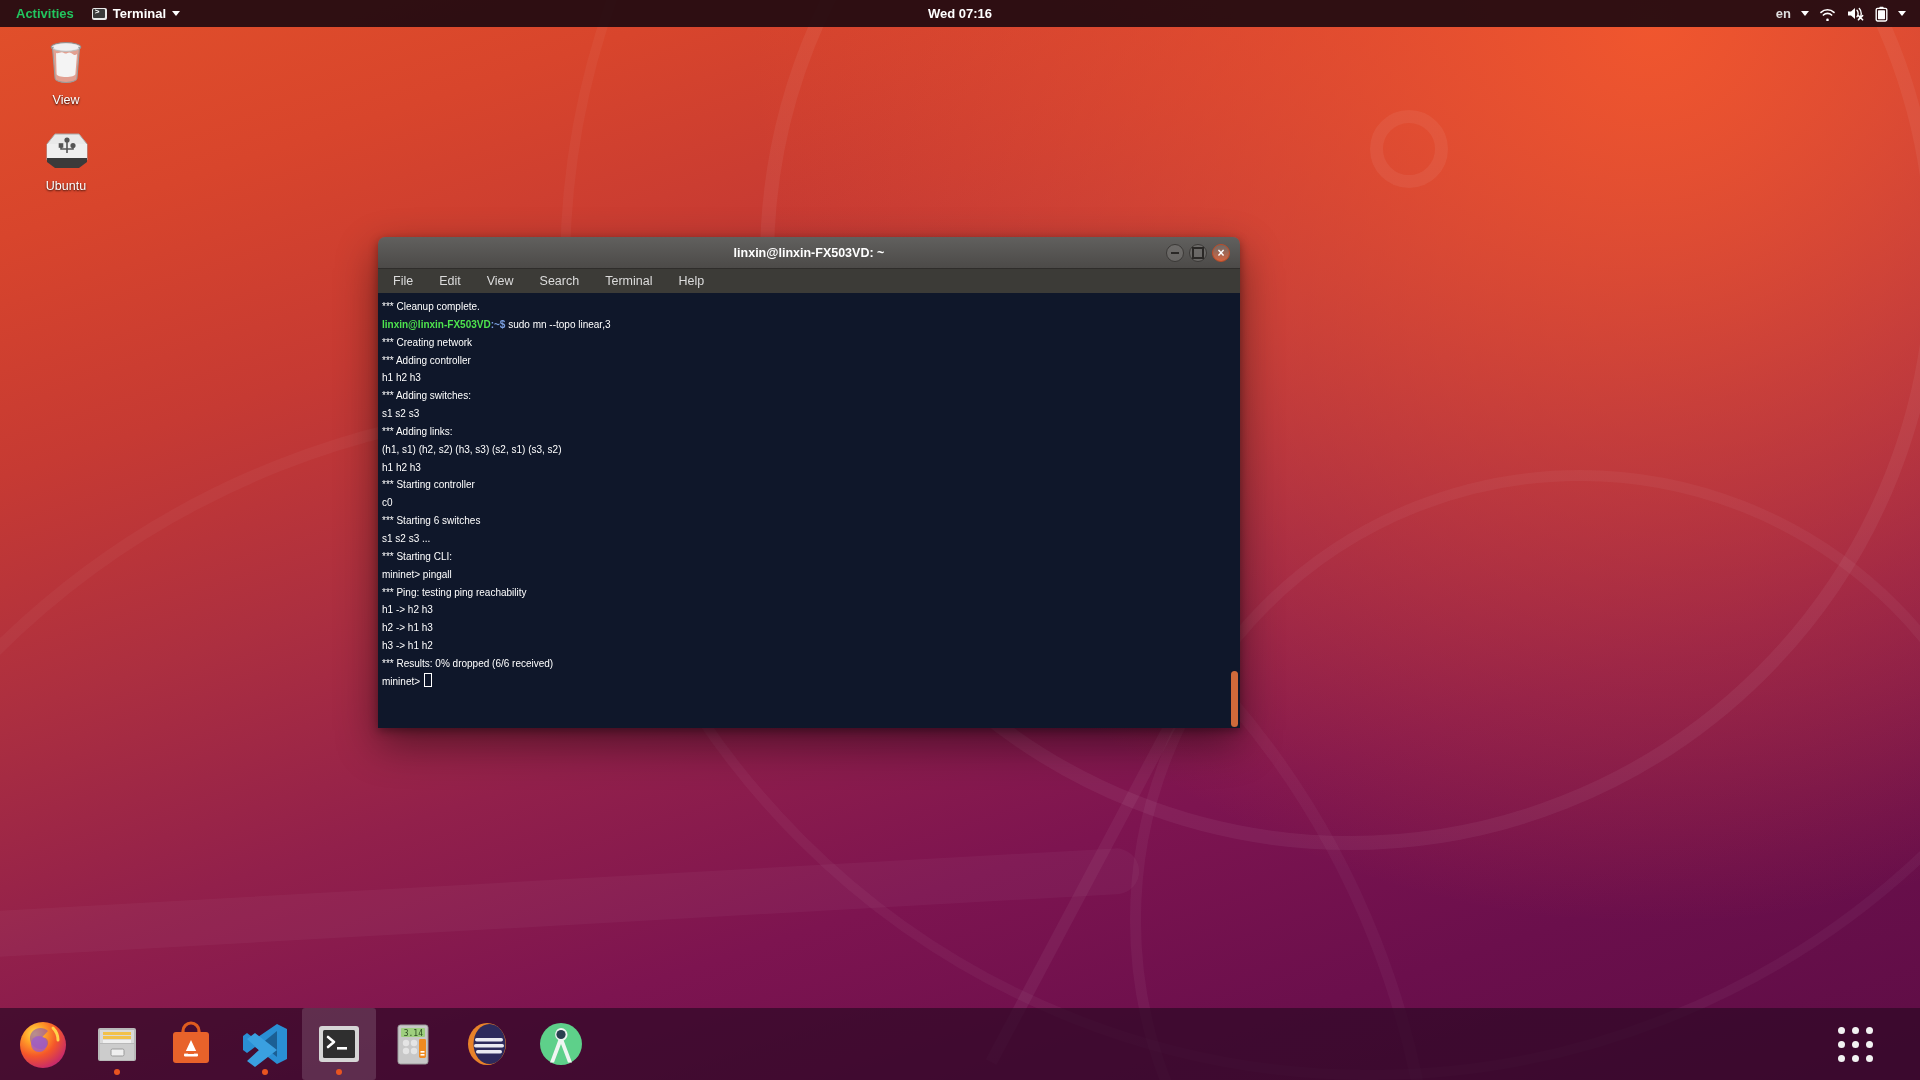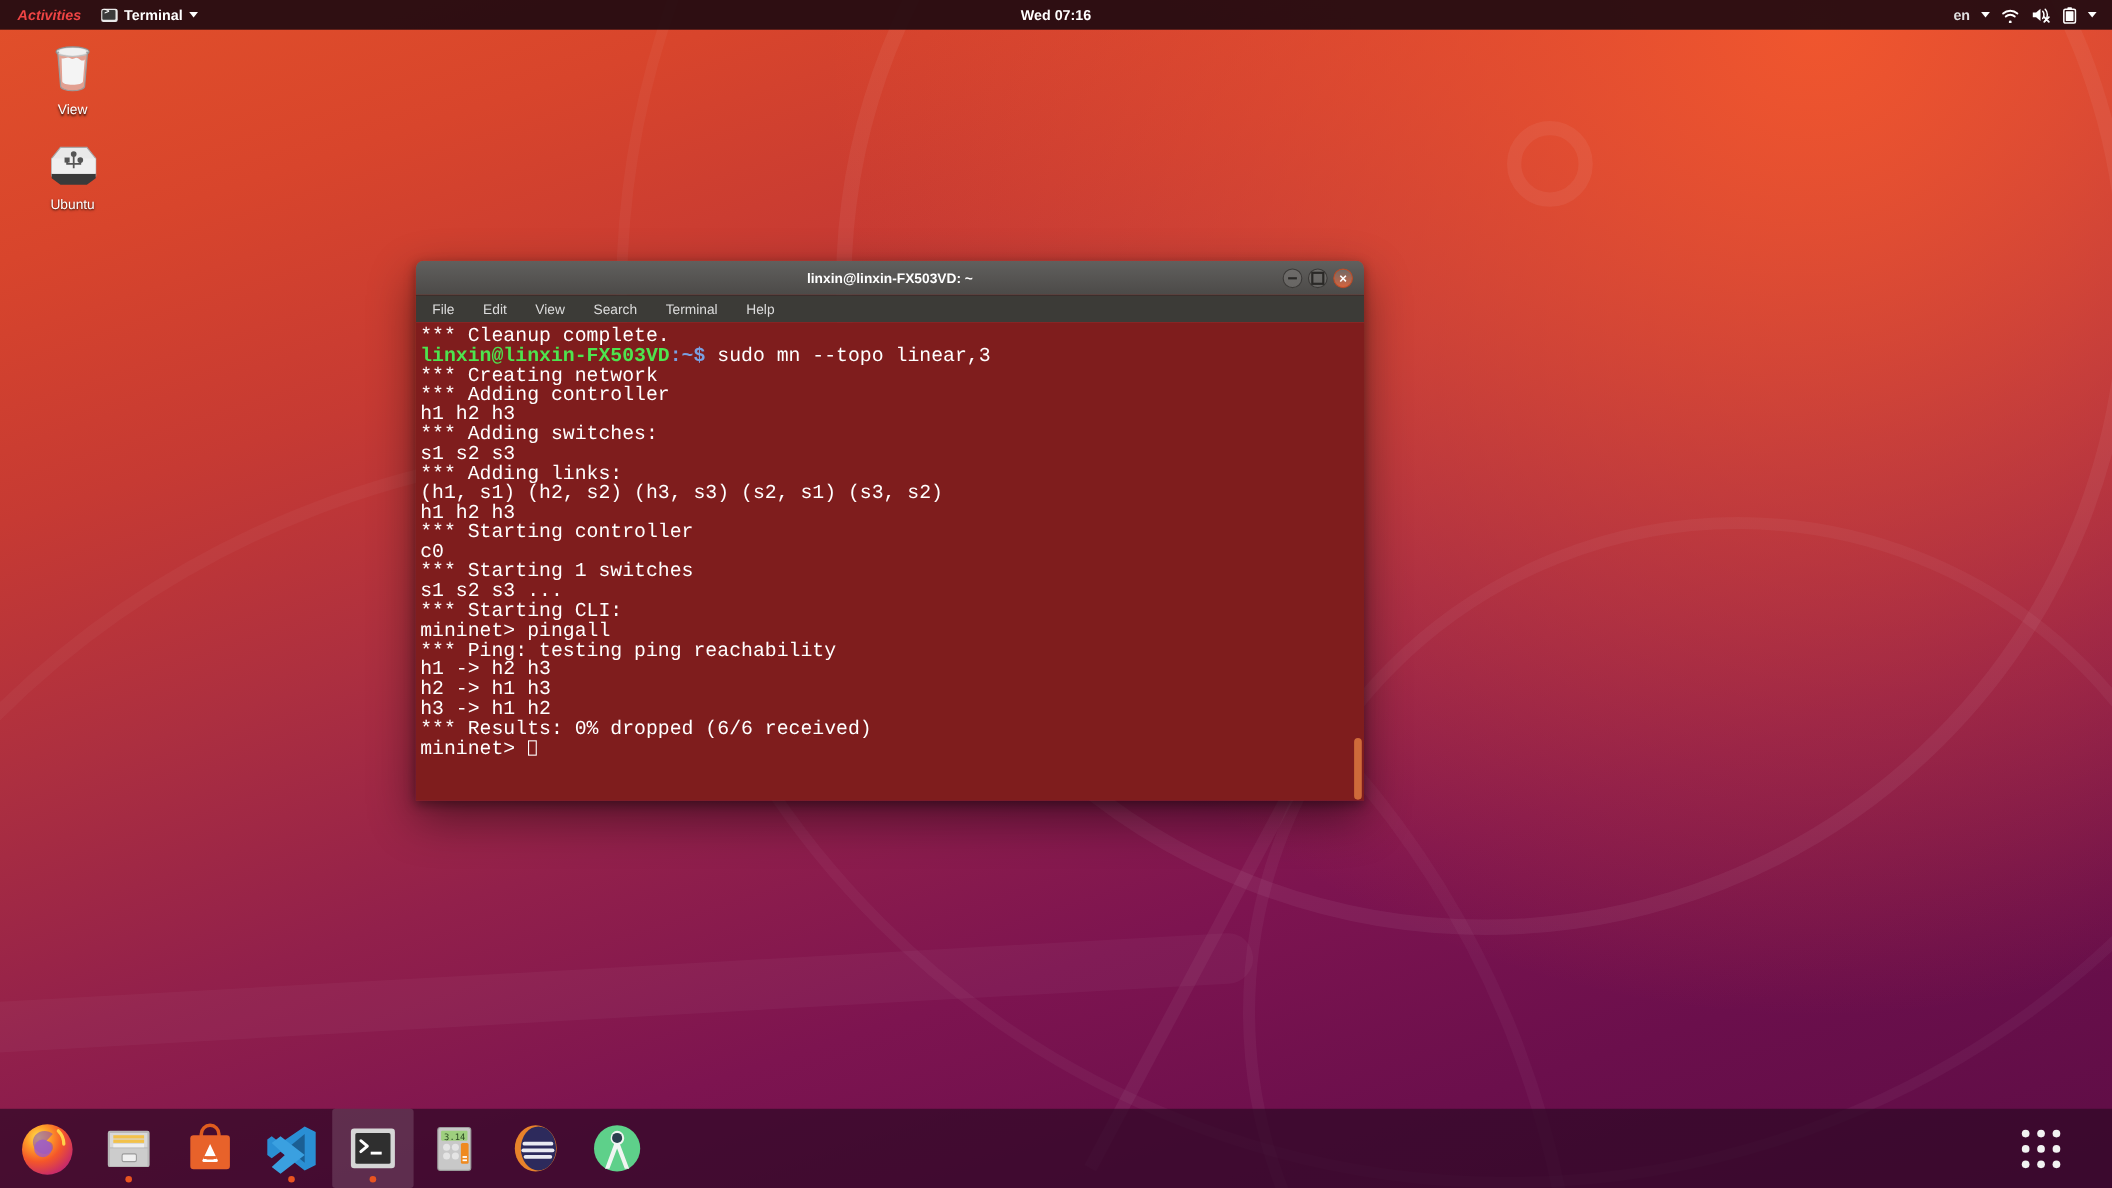--- a/index.html
+++ b/index.html
@@ -64,21 +64,21 @@
   }
 
   
   #top-panel {
     position:absolute; left:0; top:0; width:1920px; height:27px;
     background:#2b0b14; background:rgba(31,10,16,0.92);
     display:flex; align-items:center; color:#fff; font-size:13px;
     z-index:50; padding:0 10px;
   }
   #top-panel .tp-left { display:flex; align-items:center; gap:12px; }
-  .activities { font-weight:bold; font-size:13px; padding:2px 6px; color:#ef4444;font-style:italic; }
+  .activities { font-weight:bold; font-size:13px; padding:2px 6px; color:#22c55e; }
   .app-menu { display:flex; align-items:center; gap:6px; font-weight:bold; font-size:13px; }
   .term-mini {
     width:15px; height:12px; background:#e8e8e8; border-radius:2px;
     position:relative; display:inline-block;
   }
   .term-mini::after {
     content:""; position:absolute; left:1.5px; top:1.5px; right:1.5px; bottom:1.5px;
     background:#3a3a3a; border-radius:1px;
   }
   .term-mini::before {
@@ -140,23 +140,23 @@
 
   #menu-bar {
     height:24px; background:#3c3b37; display:flex; align-items:center;
     padding:0 8px; gap:12px;
   }
   #menu-bar .mi {
     color:#dcdcdc; font-size:12.5px; padding:2px 7px; border-radius:2px;
   }
 
   #term-body {
-    position:relative; height:435px; background:#7f1d1d;
-    font-family:Liberation Mono, monospace;
-    font-size:18px; line-height:17.85px;
+    position:relative; height:435px; background:#0f172a;
+    font-family:Liberation Sans, sans-serif;
+    font-size:10px; line-height:17.85px;
     padding:5px 6px 0 4px; color:#ffffff; overflow:hidden;
   }
   #term-body .ln { white-space:pre; }
   .prompt-user { color:#4ee44e; font-weight:bold; }
   .prompt-path { color:#7a9fe0; font-weight:bold; }
   .cursor {
     display:inline-block; width:8px; height:14px;
     background:transparent; border:1.3px solid #ffffff;
     vertical-align:-2px; margin-left:1px;
   }
@@ -311,21 +311,21 @@
           <div class="ln">*** Creating network</div>
           <div class="ln">*** Adding controller</div>
           <div class="ln">h1 h2 h3</div>
           <div class="ln">*** Adding switches:</div>
           <div class="ln">s1 s2 s3</div>
           <div class="ln">*** Adding links:</div>
           <div class="ln">(h1, s1) (h2, s2) (h3, s3) (s2, s1) (s3, s2)</div>
           <div class="ln">h1 h2 h3</div>
           <div class="ln">*** Starting controller</div>
           <div class="ln">c0</div>
-          <div class="ln">*** Starting 1 switches</div>
+          <div class="ln">*** Starting 6 switches</div>
           <div class="ln">s1 s2 s3 ...</div>
           <div class="ln">*** Starting CLI:</div>
           <div class="ln">mininet&gt; pingall</div>
           <div class="ln">*** Ping: testing ping reachability</div>
           <div class="ln">h1 -&gt; h2 h3</div>
           <div class="ln">h2 -&gt; h1 h3</div>
           <div class="ln">h3 -&gt; h1 h2</div>
           <div class="ln">*** Results: 0% dropped (6/6 received)</div>
           <div class="ln"><span>mininet&gt; </span><span class="cursor"></span></div>
         </div>

